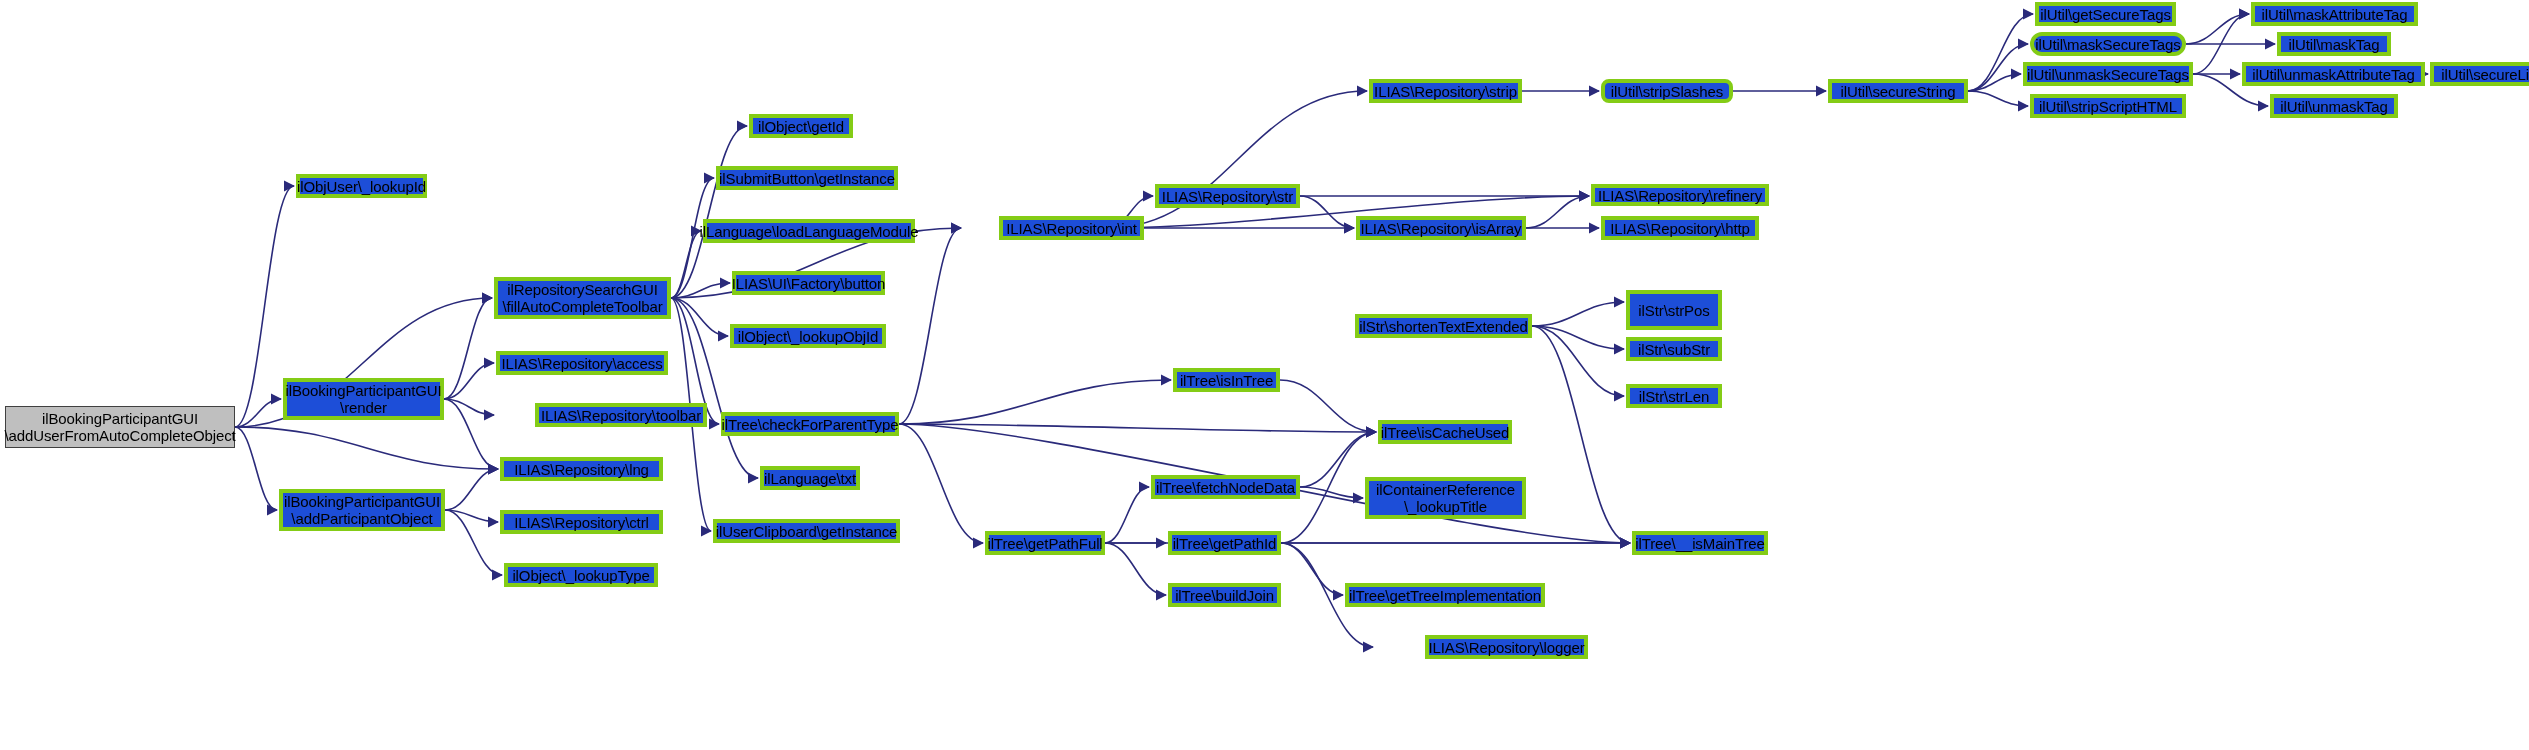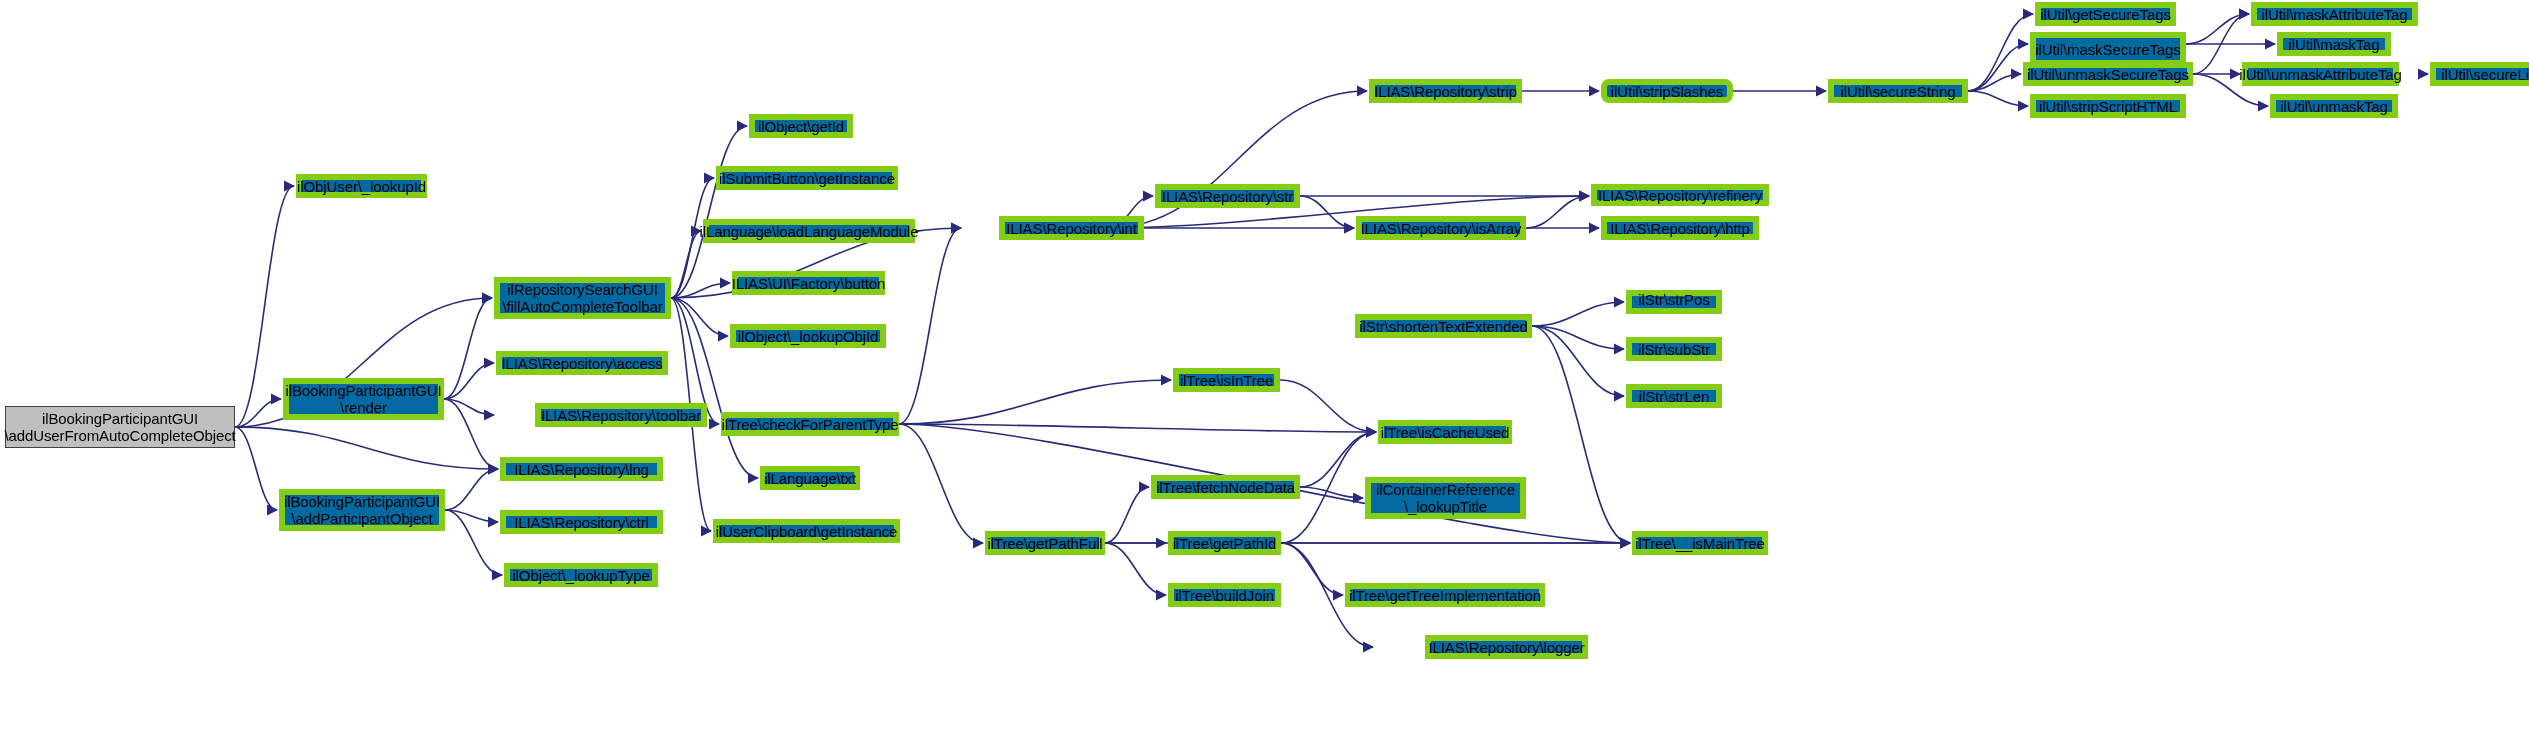--- a/index.html
+++ b/index.html
@@ -13,22 +13,22 @@
   }
   svg#edges{
     position:absolute;
     left:0; top:0;
     width:2529px; height:750px;
     pointer-events:none;
   }
   .node{
     position:absolute;
     box-sizing:border-box;
-    border:6px solid #84cc16;
-    background:#0369a1;
+    border:4px solid #84cc16;
+    background:#1d4ed8;
     color:#000000;
     display:flex;
     align-items:center;
     justify-content:center;
     text-align:center;
     font-size:15px;
     line-height:17px;
     letter-spacing:-0.1px;
     white-space:pre-line;
     z-index:2;
@@ -147,28 +147,28 @@
       <div class="node" style="left: 1356px; top: 216px; width: 170px; height: 24px;"><span class="lbl">ILIAS\Repository\isArray</span></div>
       <div class="node" style="left: 1355px; top: 314px; width: 177px; height: 24px;"><span class="lbl">ilStr\shortenTextExtended</span></div>
       <div class="node" style="left: 1378px; top: 420px; width: 134px; height: 24px;"><span class="lbl">ilTree\isCacheUsed</span></div>
       <div class="node" style="left: 1365px; top: 477px; width: 161px; height: 42px;"><span class="lbl">ilContainerReference
 \_lookupTitle</span></div>
       <div class="node" style="left: 1345px; top: 583px; width: 200px; height: 24px;"><span class="lbl">ilTree\getTreeImplementation</span></div>
       <div class="node" style="left: 1425px; top: 635px; width: 163px; height: 24px;"><span class="lbl">ILIAS\Repository\logger</span></div>
       <div class="node" style="left: 1601px; top: 79px; width: 132px; height: 24px; border-radius: 8px;"><span class="lbl">ilUtil\stripSlashes</span></div>
       <div class="node" style="left: 1591px; top: 184px; width: 178px; height: 22px;"><span class="lbl">ILIAS\Repository\refinery</span></div>
       <div class="node" style="left: 1601px; top: 216px; width: 158px; height: 24px;"><span class="lbl">ILIAS\Repository\http</span></div>
-      <div class="node" style="left: 1626px; top: 290px; width: 96px; height: 24px; align-items: flex-end;"><span class="lbl">ilStr\strPos</span></div>
+      <div class="node" style="left: 1626px; top: 290px; width: 96px; height: 40px;"><span class="lbl">ilStr\strPos</span></div>
       <div class="node" style="left: 1626px; top: 337px; width: 96px; height: 24px;"><span class="lbl">ilStr\subStr</span></div>
       <div class="node" style="left: 1626px; top: 384px; width: 96px; height: 24px;"><span class="lbl">ilStr\strLen</span></div>
       <div class="node" style="left: 1632px; top: 531px; width: 136px; height: 24px;"><span class="lbl">ilTree\__isMainTree</span></div>
       <div class="node" style="left: 1828px; top: 79px; width: 140px; height: 24px;"><span class="lbl">ilUtil\secureString</span></div>
       <div class="node" style="left: 2035px; top: 2px; width: 141px; height: 24px;"><span class="lbl">ilUtil\getSecureTags</span></div>
-      <div class="node" style="left: 2030px; top: 32px; width: 156px; height: 34px;"><span class="lbl">ilUtil\maskSecureTags</span></div>
+      <div class="node" style="left: 2030px; top: 32px; width: 156px; height: 24px; border-radius: 12px;"><span class="lbl">ilUtil\maskSecureTags</span></div>
       <div class="node" style="left: 2023px; top: 62px; width: 170px; height: 24px;"><span class="lbl">ilUtil\unmaskSecureTags</span></div>
       <div class="node" style="left: 2030px; top: 94px; width: 156px; height: 24px;"><span class="lbl">ilUtil\stripScriptHTML</span></div>
       <div class="node" style="left: 2251px; top: 2px; width: 167px; height: 24px;"><span class="lbl">ilUtil\maskAttributeTag</span></div>
       <div class="node" style="left: 2277px; top: 32px; width: 114px; height: 24px;"><span class="lbl">ilUtil\maskTag</span></div>
-      <div class="node" style="left: 2242px; top: 62px; width: 157px; height: 24px;"><span class="lbl">ilUtil\unmaskAttributeTag</span></div>
+      <div class="node" style="left: 2242px; top: 62px; width: 183px; height: 24px;"><span class="lbl">ilUtil\unmaskAttributeTag</span></div>
       <div class="node" style="left: 2270px; top: 94px; width: 128px; height: 24px;"><span class="lbl">ilUtil\unmaskTag</span></div>
       <div class="node" style="left: 2430px; top: 62px; width: 126px; height: 24px;"><span class="lbl">ilUtil\secureLink</span></div>
     </div>
 </div>
 
 </body></html>

